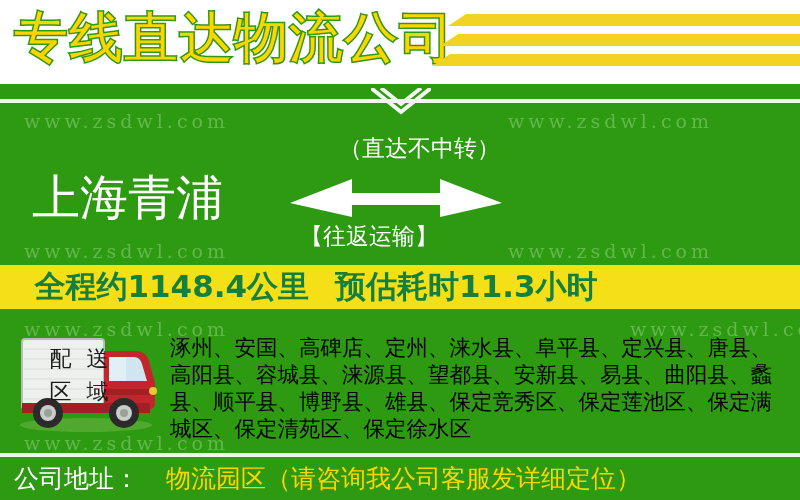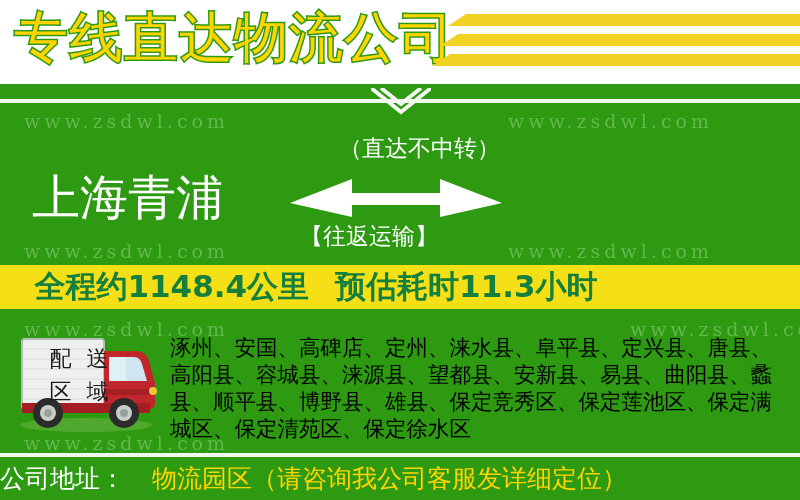--- a/index.html
+++ b/index.html
@@ -174,21 +174,21 @@
   
   .foot-line {
     position:absolute; left:0; top:453px;
     width:800px; height:4px;
     background:#f2f7ef;
   }
   .footer {
     position:absolute; left:0; top:457px;
     width:800px; height:43px;
     display:flex; align-items:center;
-    padding-left:0;
+    padding-left:14px;
     font-size:25px;
     white-space:nowrap;
   }
   .foot-label { color:#ffffff; }
   .foot-value { color:#ffd400;margin-left:27px; }
 </style>
 </head>
 <body>
 
 <div id="poster">

